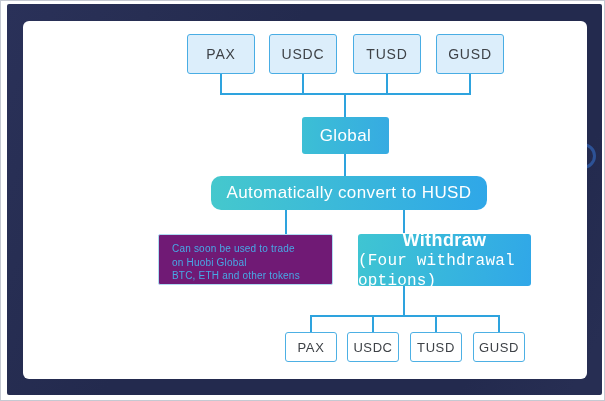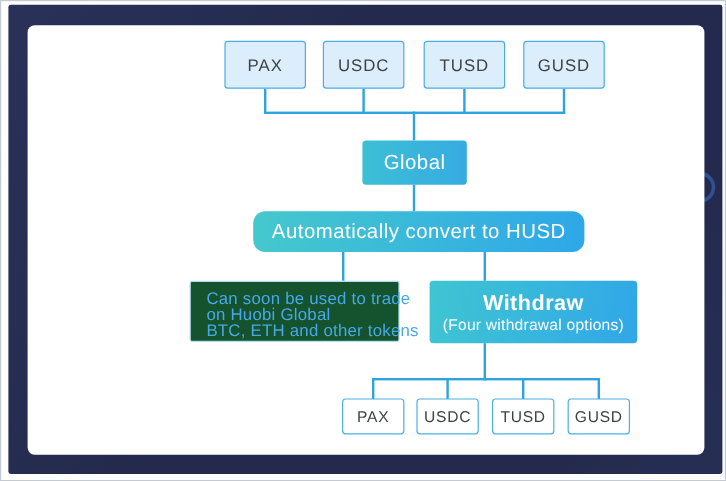--- a/index.html
+++ b/index.html
@@ -44,24 +44,24 @@
   .solid{
     border-radius:3px;color:#ffffff;letter-spacing:0.4px;
   }
   .deposit{background:linear-gradient(90deg,#3cbfd5,#36abe2);font-size:17px;font-weight:500;}
   .convert{background:linear-gradient(90deg,#45c8cd,#2fa7e8);font-size:17px;font-weight:500;}
   .withdraw{
     background:linear-gradient(100deg,#3fc5d2,#30a7e8);
     flex-direction:column;line-height:1.25;
   }
   .withdraw .wd-main{font-size:18px;font-weight:600;letter-spacing:0.4px;text-align:center;}
-  .withdraw .wd-sub{font-size:13px;font-weight:400;letter-spacing:0.2px;}
+  .withdraw .wd-sub{font-size:16px;font-weight:400;letter-spacing:0.2px;font-family:Liberation Mono, monospace;}
   .note{
-    position:absolute;background:#14532d;border:1px solid #aedcf2;border-radius:2px;
-    color:#48a8e6;font-size:14px;line-height:13.5px;
+    position:absolute;background:#701a75;border:1px solid #aedcf2;border-radius:2px;
+    color:#48a8e6;font-size:10px;line-height:13.5px;
     padding:7px 6px 6px 13px;letter-spacing:0.2px;
   }
   .note div{white-space:nowrap;}
   .line{position:absolute;background:#2ea3de;}
 </style>
 </head>
 <body>
 
 <div class="screen">
   <div class="frame">

